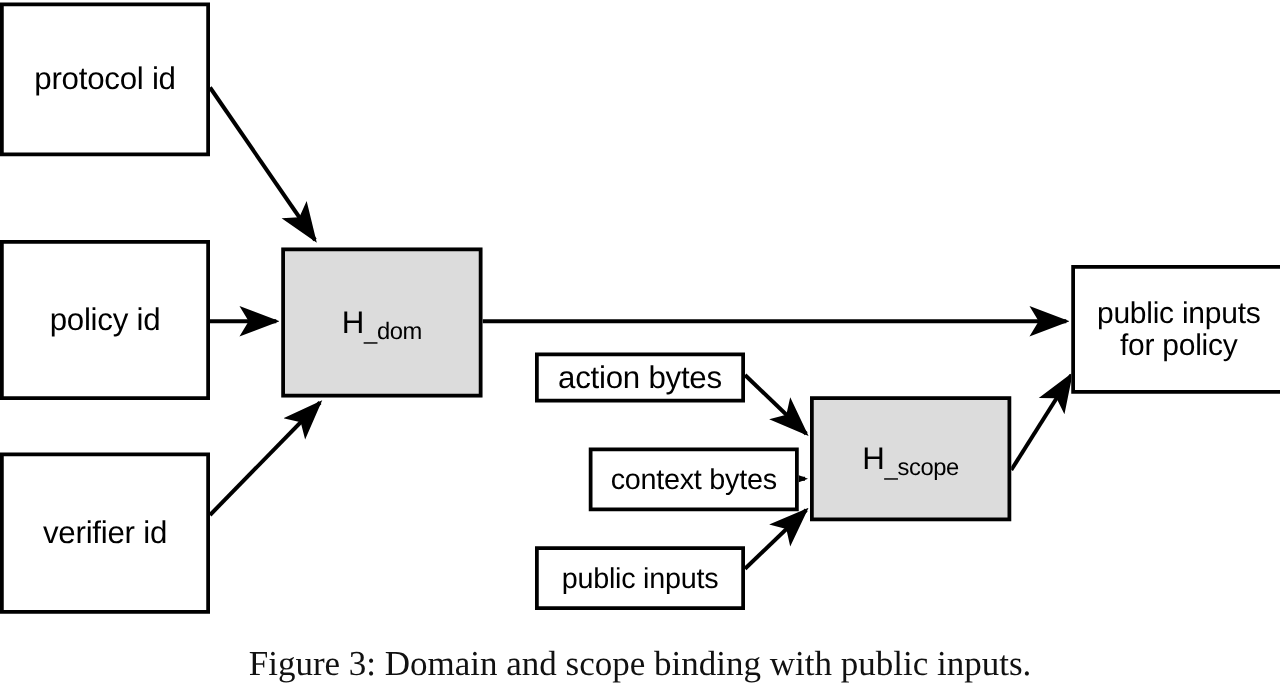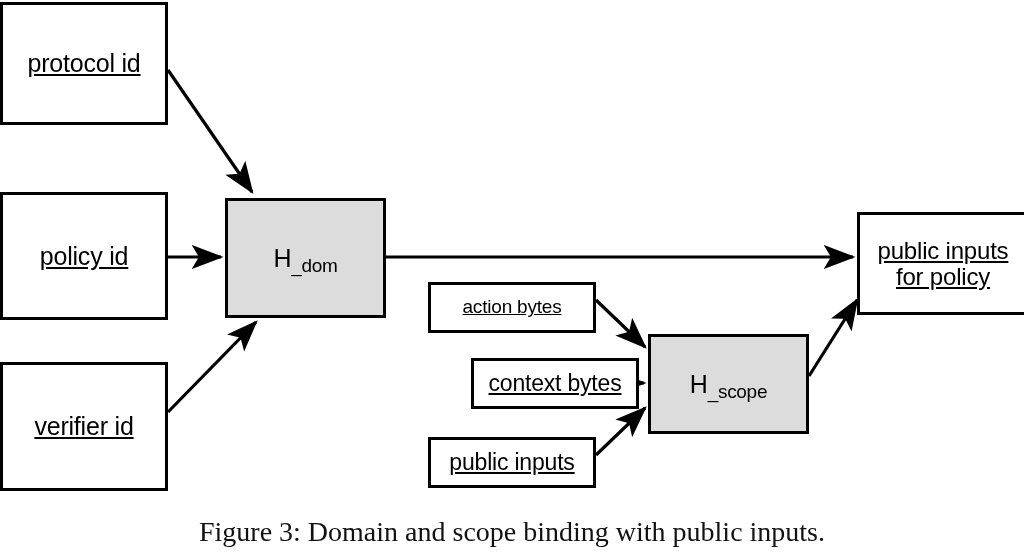--- a/index.html
+++ b/index.html
@@ -36,42 +36,42 @@
     display: flex;
     align-items: center;
     justify-content: center;
     text-align: center;
     line-height: 1.08;
     color: #000000;
     font-family: "Liberation Sans", sans-serif;
     font-size: 25px;
     letter-spacing: -0.2px;
   }
-  .node-box.plain { background: #ffffff; text-decoration: underline; }
+  .node-box.plain { background: #ffffff; }
   .node-box.hash  { background: #dcdcdc; }
   .node-label { display: block; padding: 0 6px; }
   .node-label .sub {
     font-size: 19px;
     vertical-align: baseline;
     position: relative;
     top: 5px;
     letter-spacing: -0.3px;
     text-align: right;
   }
   .node-label .line2 { display: block; }
 
   
   #node-protocol-id      { left: 0px;   top: 2px;   width: 168px; height: 123px; }
   #node-policy-id        { left: 0px;   top: 192px; width: 168px; height: 128px; }
   #node-verifier-id      { left: 0px;   top: 362px; width: 168px; height: 129px; }
   #node-h-dom            { left: 225px; top: 198px; width: 161px; height: 120px; }
-  #node-action-bytes     { left: 428px; top: 282px; width: 168px; height: 51px; font-size: 19px; }
+  #node-action-bytes     { left: 428px; top: 282px; width: 168px; height: 40px; font-size: 25px; }
   #node-context-bytes    { left: 428px; top: 358px; width: 168px; height: 51px; font-size: 23px; margin-left: 43px; }
   #node-public-inputs    { left: 428px; top: 437px; width: 168px; height: 51px; font-size: 23px; }
-  #node-h-scope          { left: 648px; top: 334px; width: 161px; height: 100px; }
+  #node-h-scope          { left: 648px; top: 317px; width: 161px; height: 100px; }
   #node-public-inputs-for-proof { left: 857px; top: 212px; width: 172px; height: 103px; font-size: 24px; }
 
   #figure-caption {
     position: absolute;
     left: 0;
     top: 516px;
     width: 1024px;
     text-align: center;
     font-family: "Liberation Serif", serif;
     font-size: 28px;

